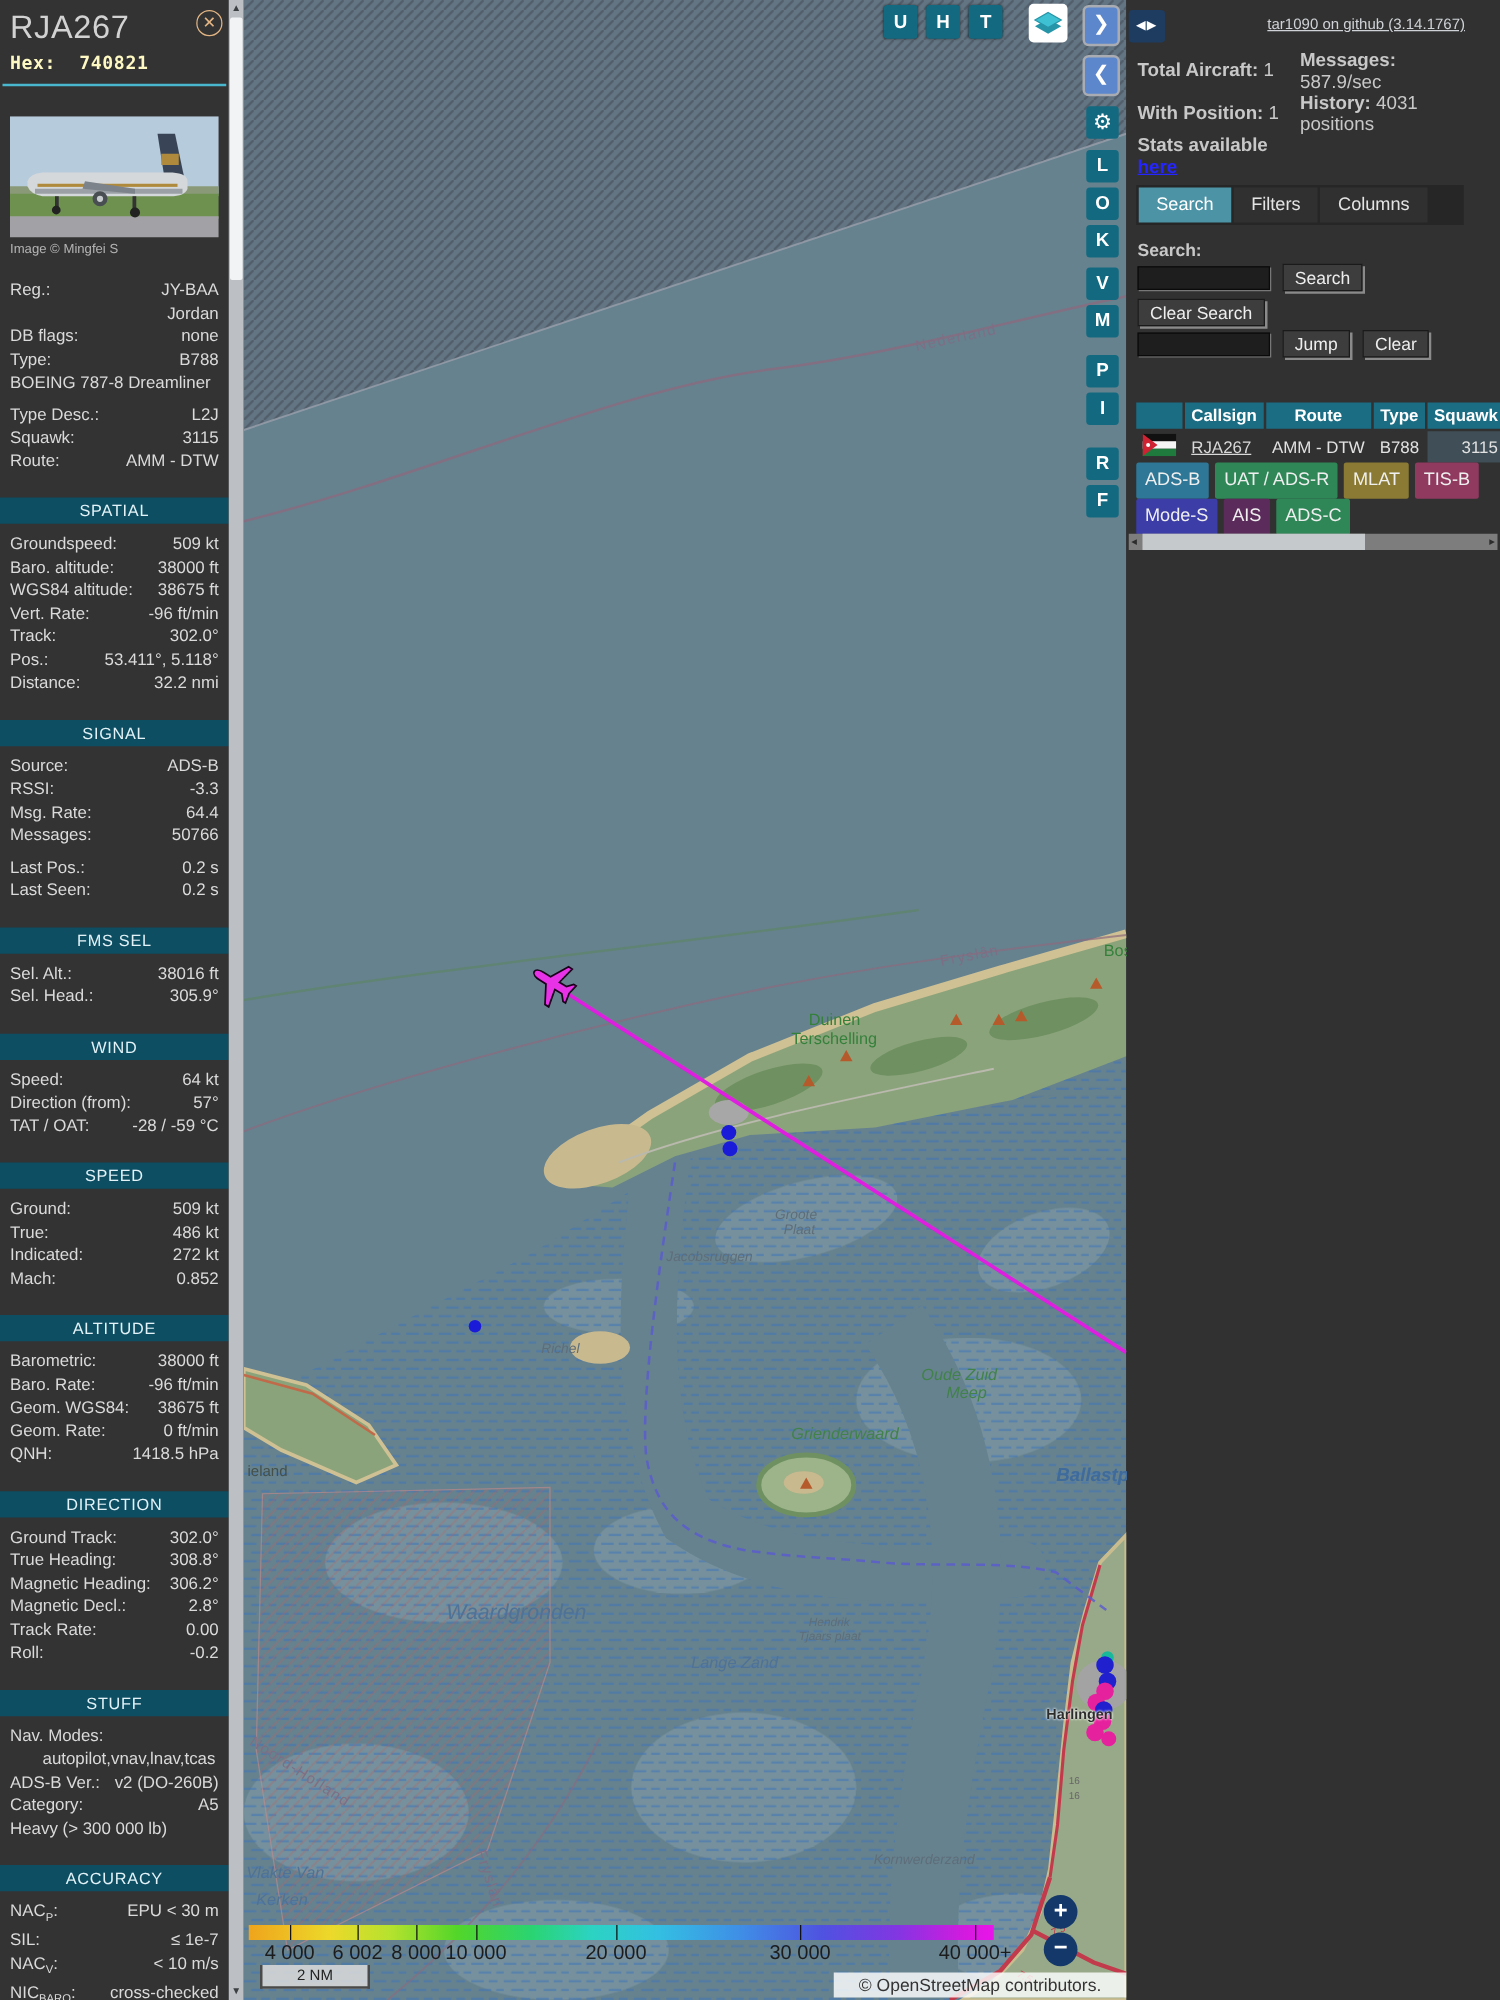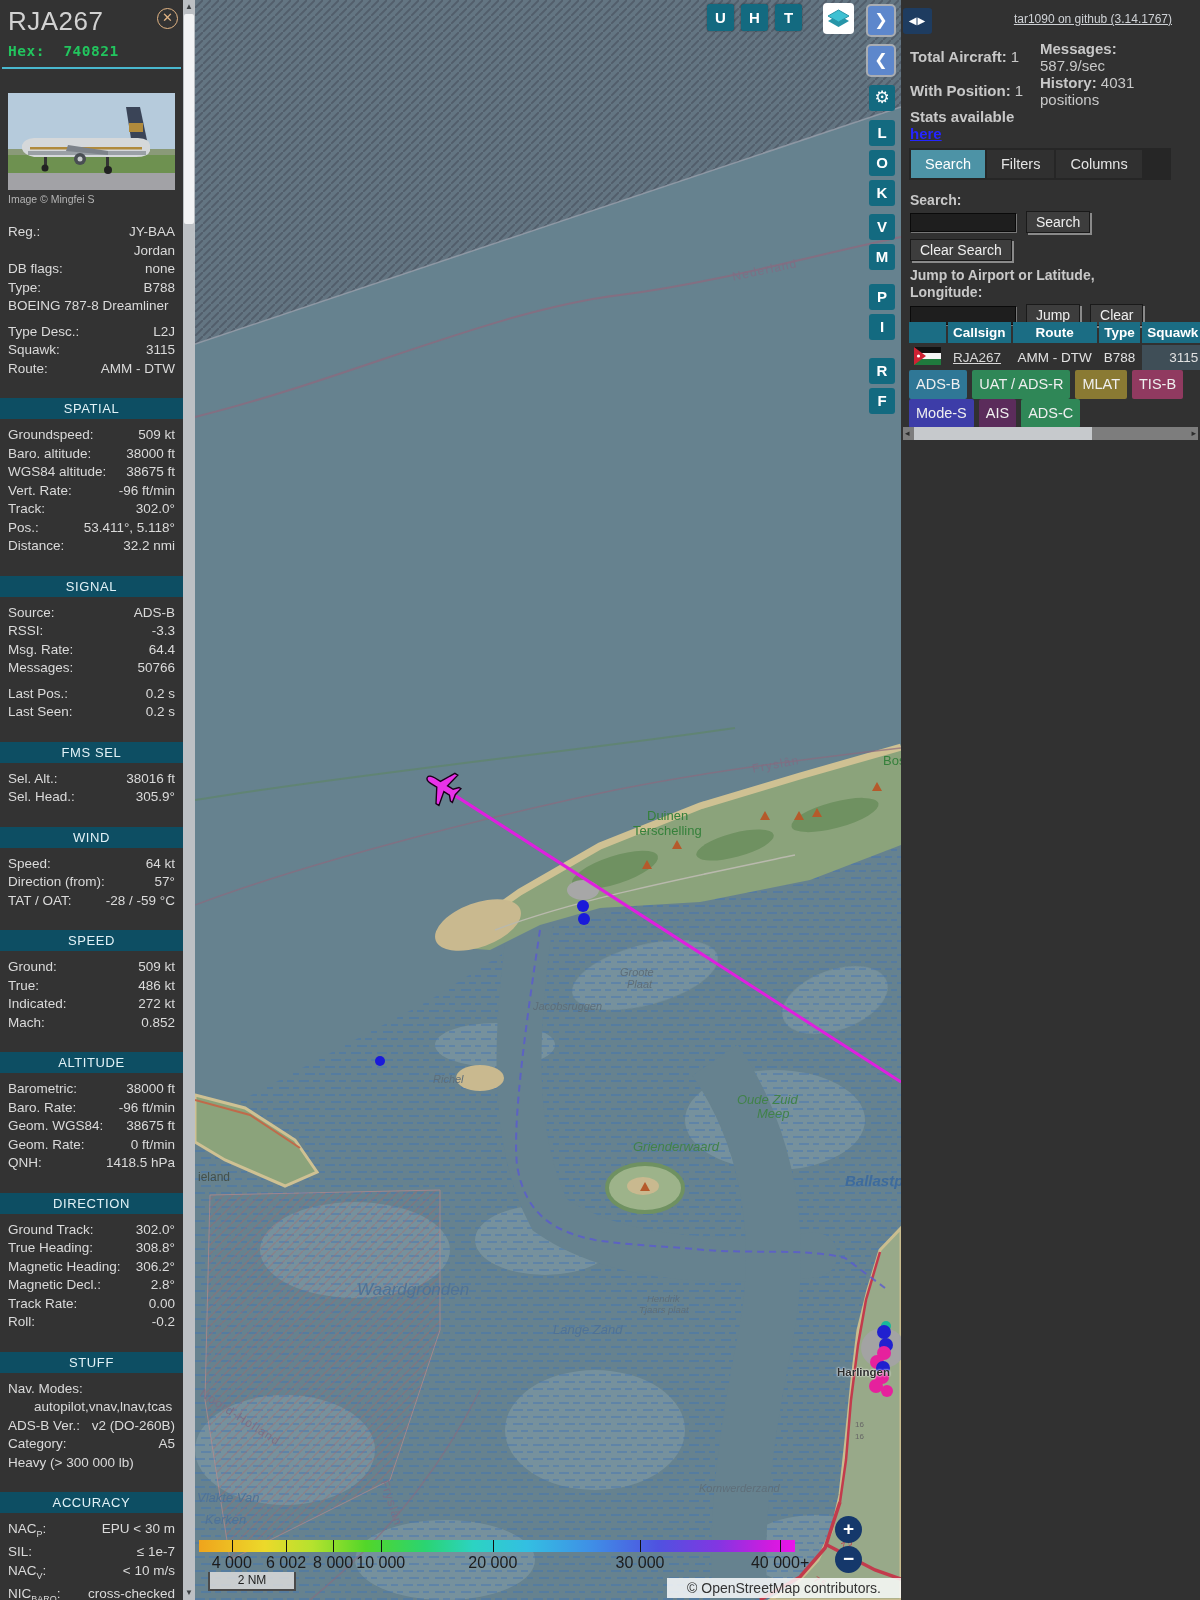--- a/index.html
+++ b/index.html
@@ -4,21 +4,21 @@
 <style>
   html,body{margin:0;padding:0;background:#313131;}
   #app{position:relative;width:1200px;height:1600px;overflow:hidden;
        font-family:"Liberation Sans","DejaVu Sans",sans-serif;color:#d6d6d6;}
 
   
   #sidebar{position:absolute;left:0;top:0;width:183px;height:1600px;background:#333;overflow:hidden;}
   #sidebar-inner{padding:6px 8px 10px 8px;}
   #ac-title{font-size:26px;font-weight:400;color:#d2d2d2;letter-spacing:.5px;}
   #hex-line{margin-top:6px;font-family:"DejaVu Sans Mono",monospace;font-weight:bold;
-            font-size:14.5px;color:#22c55e;letter-spacing:.5px;}
+            font-size:14.5px;color:#fef9c3;letter-spacing:.5px;}
   #close-btn{position:absolute;left:157px;top:8px;width:19px;height:19px;border:1.5px solid #e3b584;
              border-radius:50%;color:#e3b584;font-size:13px;line-height:18px;text-align:center;cursor:pointer;}
   #title-rule{height:2px;background:#49b8cf;margin:8px -6px 0 -6px;}
   #photo{margin-top:24px;width:167px;height:97px;display:block;}
   #photo-credit{font-size:10.5px;color:#b4b4b4;margin-top:3px;}
   #info-top{margin-top:18px;}
   .row{display:flex;justify-content:space-between;font-size:13.5px;line-height:18.5px;color:#dadada;}
   .row .lab{white-space:nowrap;}
   .row .val{white-space:nowrap;text-align:right;}
   .row sub{font-size:9px;}
@@ -570,21 +570,20 @@
         <div class="tab">Columns</div>
       </div>
 
     <div id="search-block">
       <div class="blk-lab">Search:</div>
       <div>
         <input class="tx-in" style="">
         <span class="p-btn">Search</span>
       </div>
       <span class="p-btn no-ml">Clear Search</span>
-      <div id="jump-label">Jump to Airport or Latitude, Longitude:</div>
       <div style="margin-top:3px">
         <input class="tx-in" style="">
         <span class="p-btn">Jump</span>
         <span class="p-btn">Clear</span>
       </div>
     </div>
 
     <table id="ac-table">
       <thead>
           <tr id="tbl-head">

